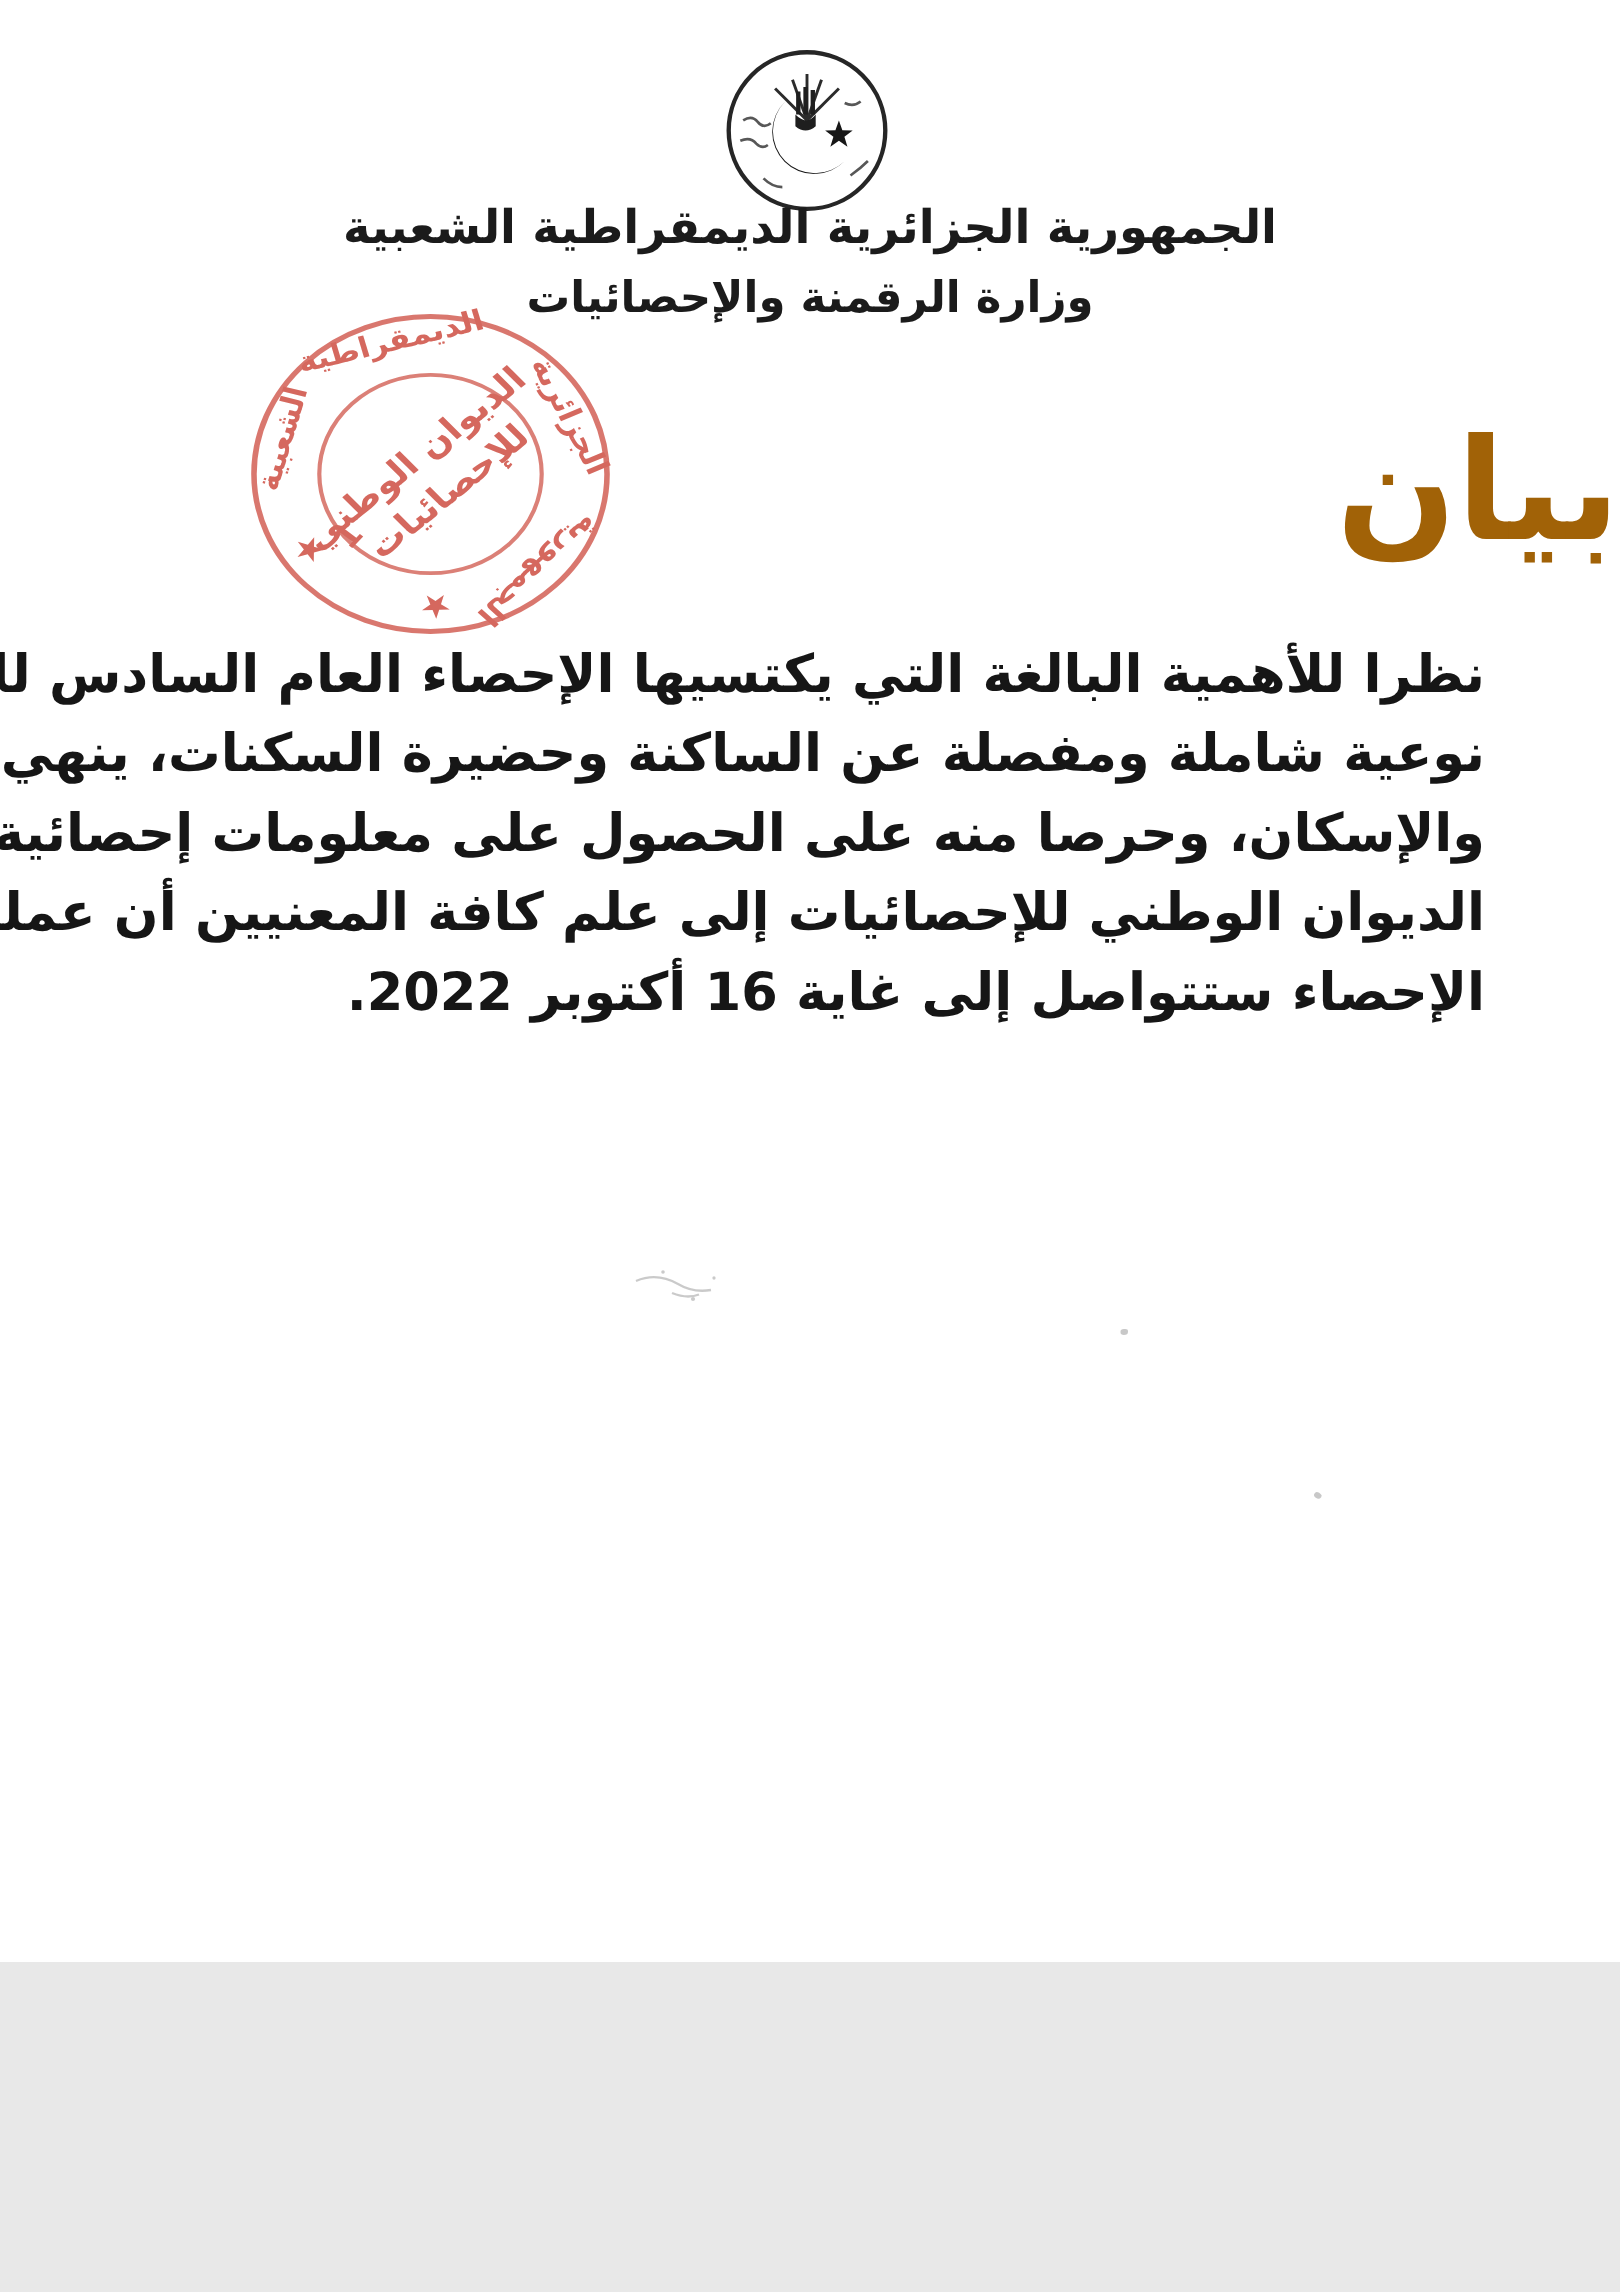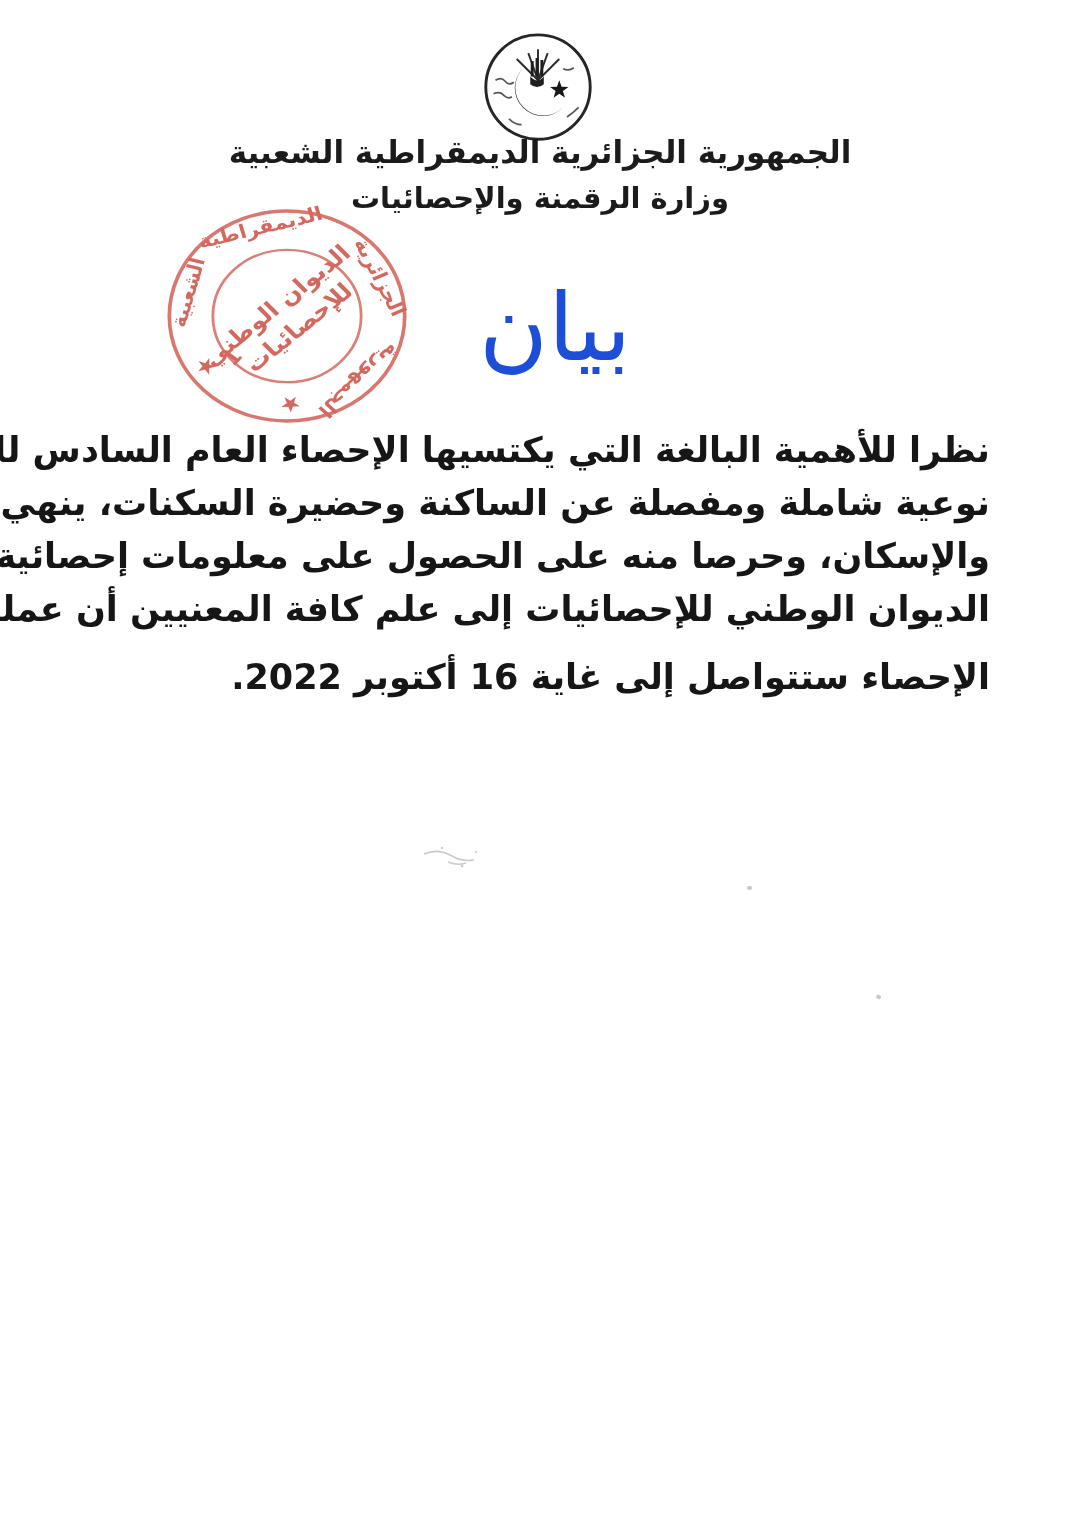--- a/index.html
+++ b/index.html
@@ -1,19 +1,19 @@
 <!DOCTYPE html>
 <html lang="ar"><head>
 <meta charset="utf-8">
 <style>
   * { margin:0; padding:0; box-sizing:border-box; }
   html,body { background:#e8e8e8; }
   .page {
     position:relative;
-    width:1080px; height:1528px;
+    width:1080px; height:1308px;
     margin:0 auto;
     background:#ffffff;
     overflow:hidden;
     font-family:"DejaVu Sans", sans-serif;
     color:#1c1c1c;
   }
 
   
   .emblem {
     position:absolute; left:476px; top:30px;
@@ -40,47 +40,46 @@
     mix-blend-mode:multiply;
   }
   .stamp text {
     font-family:"DejaVu Sans", sans-serif;
     font-weight:bold;
   }
 
   
   .title {
     position:absolute; top:268px; left:30px; right:0;
-    text-align:center;
+    text-align:right;
     direction:rtl;
     font-size:94px;
-    font-weight:normal;
+    font-weight:bold;
     line-height:120px;
-    color:#1d4ed8;
+    color:#a16207;
   }
 
   
   .body {
     position:absolute; top:424px; left:112px; right:90px;
     direction:rtl;
     font-size:35px;
     font-weight:700;
     line-height:53px;
     color:#161616;
   }
   .body-line {
     text-align:justify;
     text-align-last:justify;
     height:53px;
     white-space:nowrap;
   }
   .body-line.last {
     text-align:right;
     text-align-last:right;
-    margin-top:15px;
   }
 
   
   .smudge { position:absolute; pointer-events:none; }
   .speck {
     position:absolute; width:5px; height:4px;
     background:#9a9a9a; border-radius:50% 40% 60% 50%;
     opacity:0.55;
   }
 </style>

